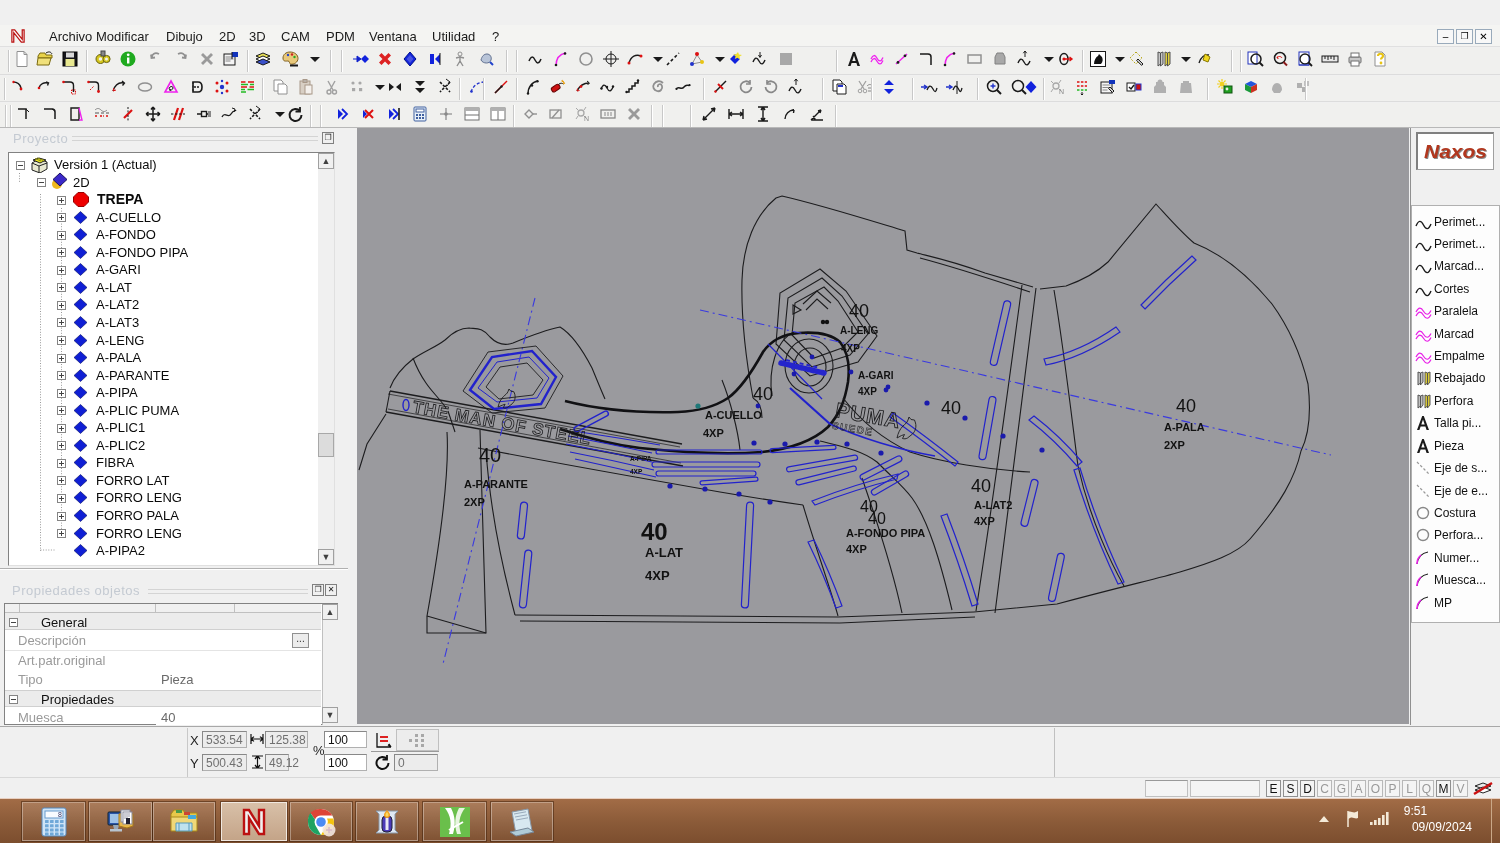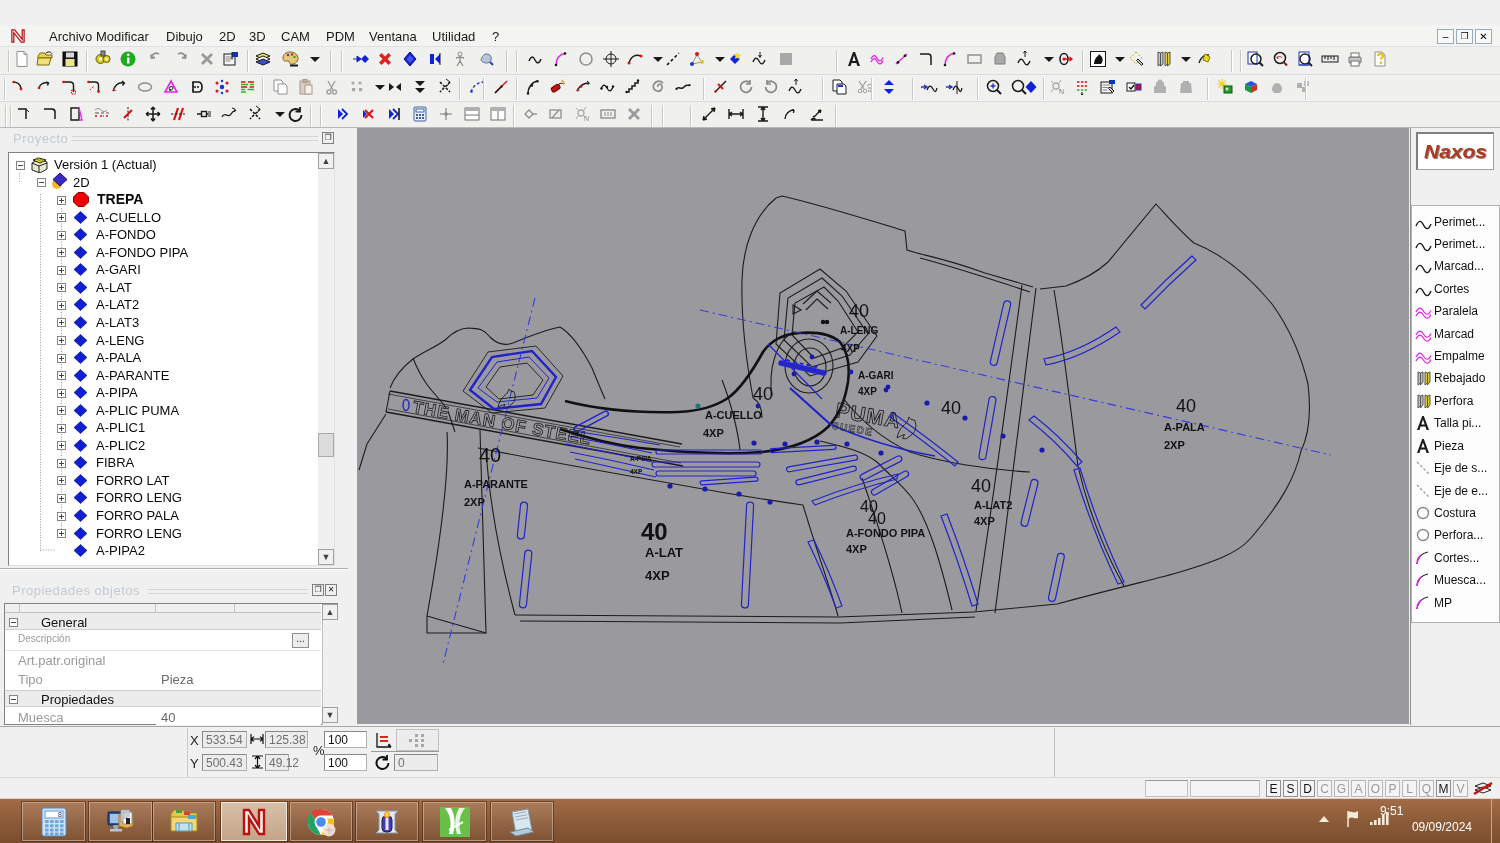--- a/index.html
+++ b/index.html
@@ -875,21 +875,21 @@
     <div class="abs" style="left:5px;top:476px;width:316px;height:9px;background:#f0f0f0;border-bottom:1px solid #c0c0c0"></div>
     <div class="abs" style="left:19px;top:476px;width:1px;height:9px;background:#c0c0c0"></div>
     <div class="abs" style="left:155px;top:476px;width:1px;height:9px;background:#c0c0c0"></div>
     <div class="abs" style="left:234px;top:476px;width:1px;height:9px;background:#c0c0c0"></div>
     <div class="abs" style="left:5px;top:485px;width:316px;height:17px;background:#ececec;border-bottom:1px solid #d0d0d0"></div>
     <svg class="abs" style="left:9px;top:490px" width="9" height="9" viewBox="0 0 9 9">
         <rect x="0.5" y="0.5" width="8" height="8" fill="#fff" stroke="#848484"></rect>
         <path d="M2 4.5h5" stroke="#444"></path>
       </svg>
     <div class="pcat" style="left:41px;top:487px;position:absolute;font-size:13px">General</div>
-    <div class="abs plabel" style="left:18px;top:505px;font-size:10px">Descripción</div>
+    <div class="abs plabel" style="left:18px;top:505px;font-size:13px">Descripción</div>
     <div class="abs" style="left:156px;top:503px;width:165px;height:19px;background:#fff"></div>
     <div class="abs" style="left:292px;top:505px;width:17px;height:15px;border:1px solid #909090;background:#ececec;text-align:center;font-size:10px;line-height:10px;color:#333">...</div>
     <div class="abs" style="left:5px;top:522px;width:316px;height:1px;background:#e4e4e4"></div>
     <div class="abs plabel" style="left:18px;top:525px;font-size:13px">Art.patr.original</div>
     <div class="abs" style="left:156px;top:523px;width:165px;height:19px;background:#fff"></div>
     <div class="abs plabel" style="left:18px;top:544px;font-size:13px">Tipo</div>
     <div class="abs" style="left:156px;top:542px;width:165px;height:19px;background:#fff"></div>
     <div class="abs pval" style="left:161px;top:544px;font-size:13px">Pieza</div>
     <div class="abs" style="left:5px;top:562px;width:316px;height:17px;background:#ececec;border-top:1px solid #d0d0d0;border-bottom:1px solid #d0d0d0"></div>
     <svg class="abs" style="left:9px;top:567px" width="9" height="9" viewBox="0 0 9 9">
@@ -1162,21 +1162,21 @@
     </svg>
     <div class="abs rli" style="left:1434px;top:505.96000000000004px">Costura</div>
     <svg class="abs" style="left:1415px;top:527.38px" width="17" height="17" viewBox="0 0 17 17">
       <circle cx="8" cy="8" r="5.5" fill="none" stroke="#888" stroke-width="1.4"></circle>
     </svg>
     <div class="abs rli" style="left:1434px;top:528.38px">Perfora...</div>
     <svg class="abs" style="left:1415px;top:549.8px" width="17" height="17" viewBox="0 0 17 17">
       <path d="M2 14C3 7 7 3 13 2" fill="none" stroke="#1a1a1a" stroke-width="1.2"></path>
       <path d="M2 14c0-4 1.5-7 4-9" fill="none" stroke="#e822e8" stroke-width="1.6"></path>
     </svg>
-    <div class="abs rli" style="left:1434px;top:550.8px">Cortes...</div>
+    <div class="abs rli" style="left:1434px;top:550.8px">Numer...</div>
     <svg class="abs" style="left:1415px;top:572.22px" width="17" height="17" viewBox="0 0 17 17">
       <path d="M2 14C3 7 7 3 13 2" fill="none" stroke="#1a1a1a" stroke-width="1.2"></path>
       <path d="M2 14c0-4 1.5-7 4-9" fill="none" stroke="#e822e8" stroke-width="1.6"></path>
     </svg>
     <div class="abs rli" style="left:1434px;top:573.22px">Muesca...</div>
     <svg class="abs" style="left:1415px;top:594.6400000000001px" width="17" height="17" viewBox="0 0 17 17">
       <path d="M2 14C3 7 7 3 13 2" fill="none" stroke="#1a1a1a" stroke-width="1.2"></path>
       <path d="M2 14c0-4 1.5-7 4-9" fill="none" stroke="#e822e8" stroke-width="1.6"></path>
     </svg>
     <div class="abs rli" style="left:1434px;top:595.6400000000001px">MP</div>
@@ -1343,17 +1343,17 @@
         </svg>
       <svg class="abs" style="left:1370px;top:13px" width="19" height="14" viewBox="0 0 19 14">
           <g fill="#f4ead8">
             <rect x="0" y="10" width="2.6" height="3"></rect>
             <rect x="4" y="8" width="2.6" height="5"></rect>
             <rect x="8" y="6" width="2.6" height="7"></rect>
             <rect x="12" y="3" width="2.6" height="10"></rect>
             <rect x="16" y="0" width="2.6" height="13"></rect>
           </g>
         </svg>
-      <div class="abs" style="left:1380px;top:5px;width:71px;text-align:left;font-size:12px">9:51</div>
+      <div class="abs" style="left:1380px;top:5px;width:71px;text-align:center;font-size:12px">9:51</div>
       <div class="abs" style="left:1390px;top:21px;width:82px;text-align:right;font-size:12px">09/09/2024</div>
     </div>
     <div class="abs" style="left:1491px;top:0;width:1px;height:45px;background:#caa888"></div>
   </div>
 </div>
 </body></html>

